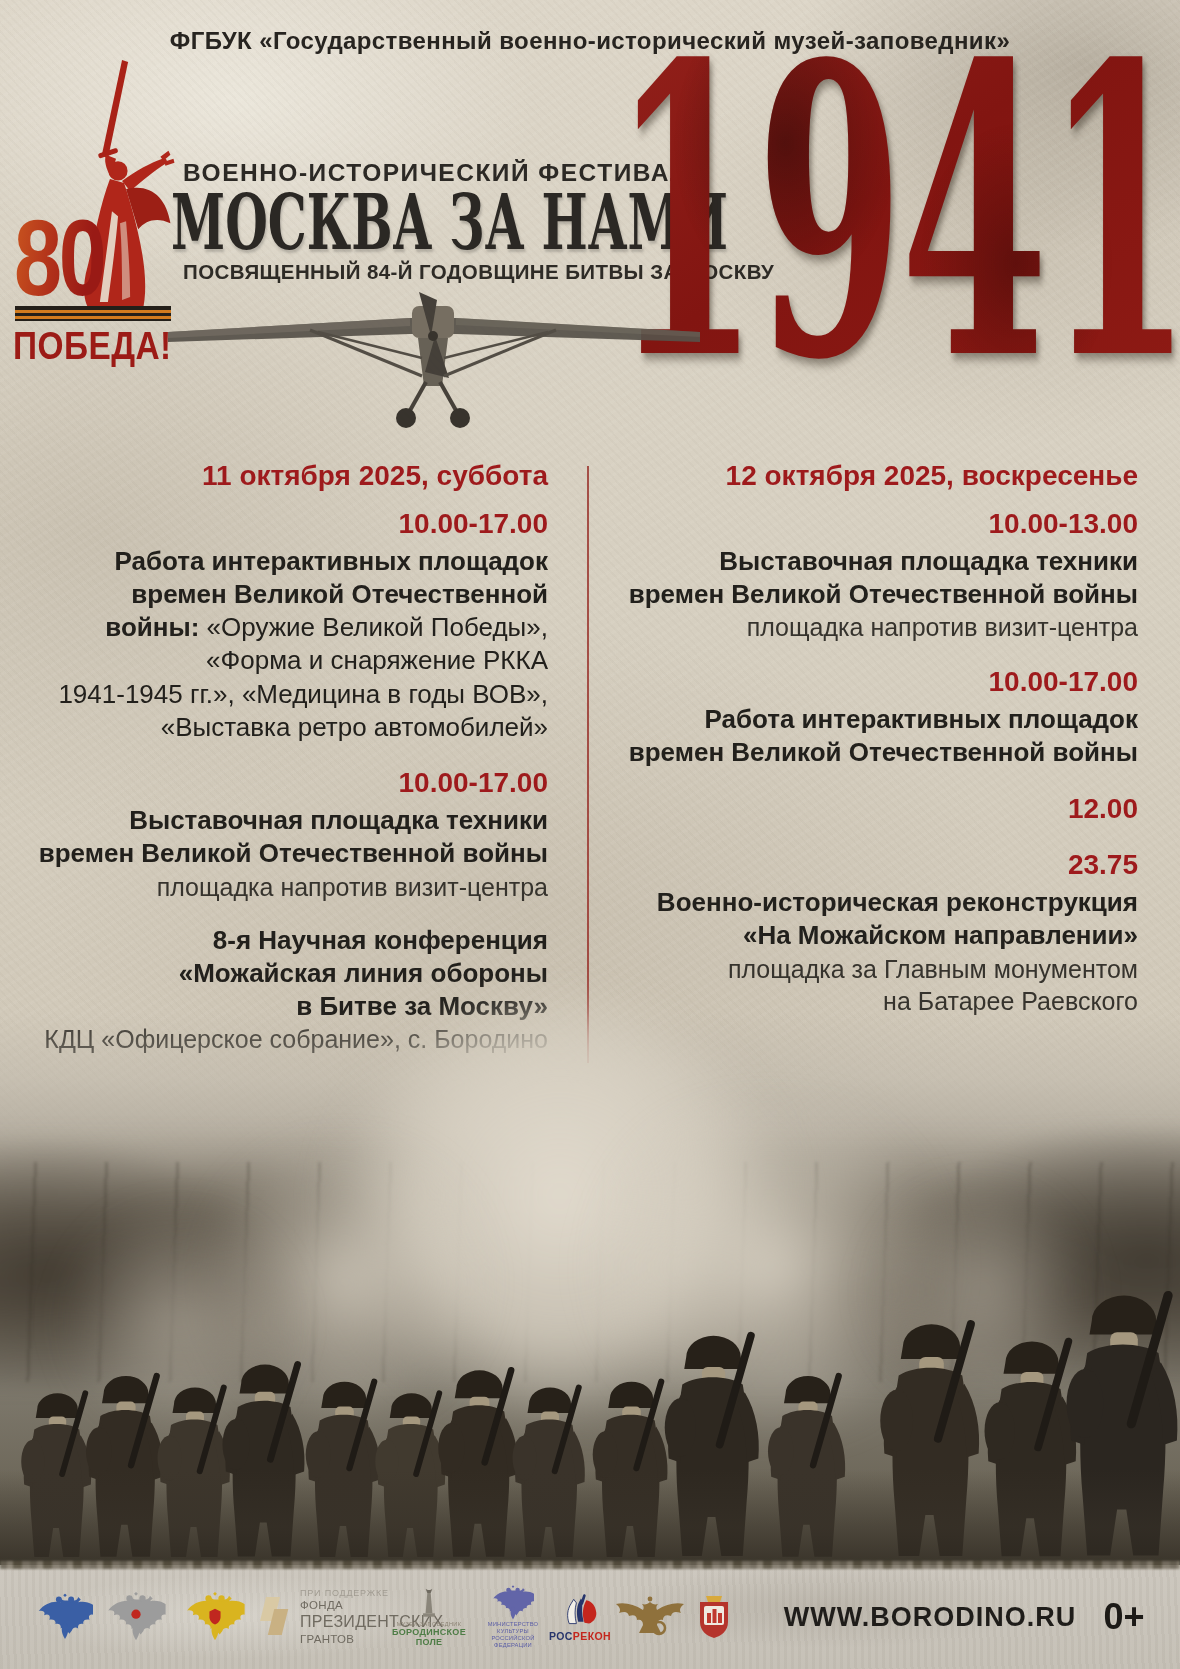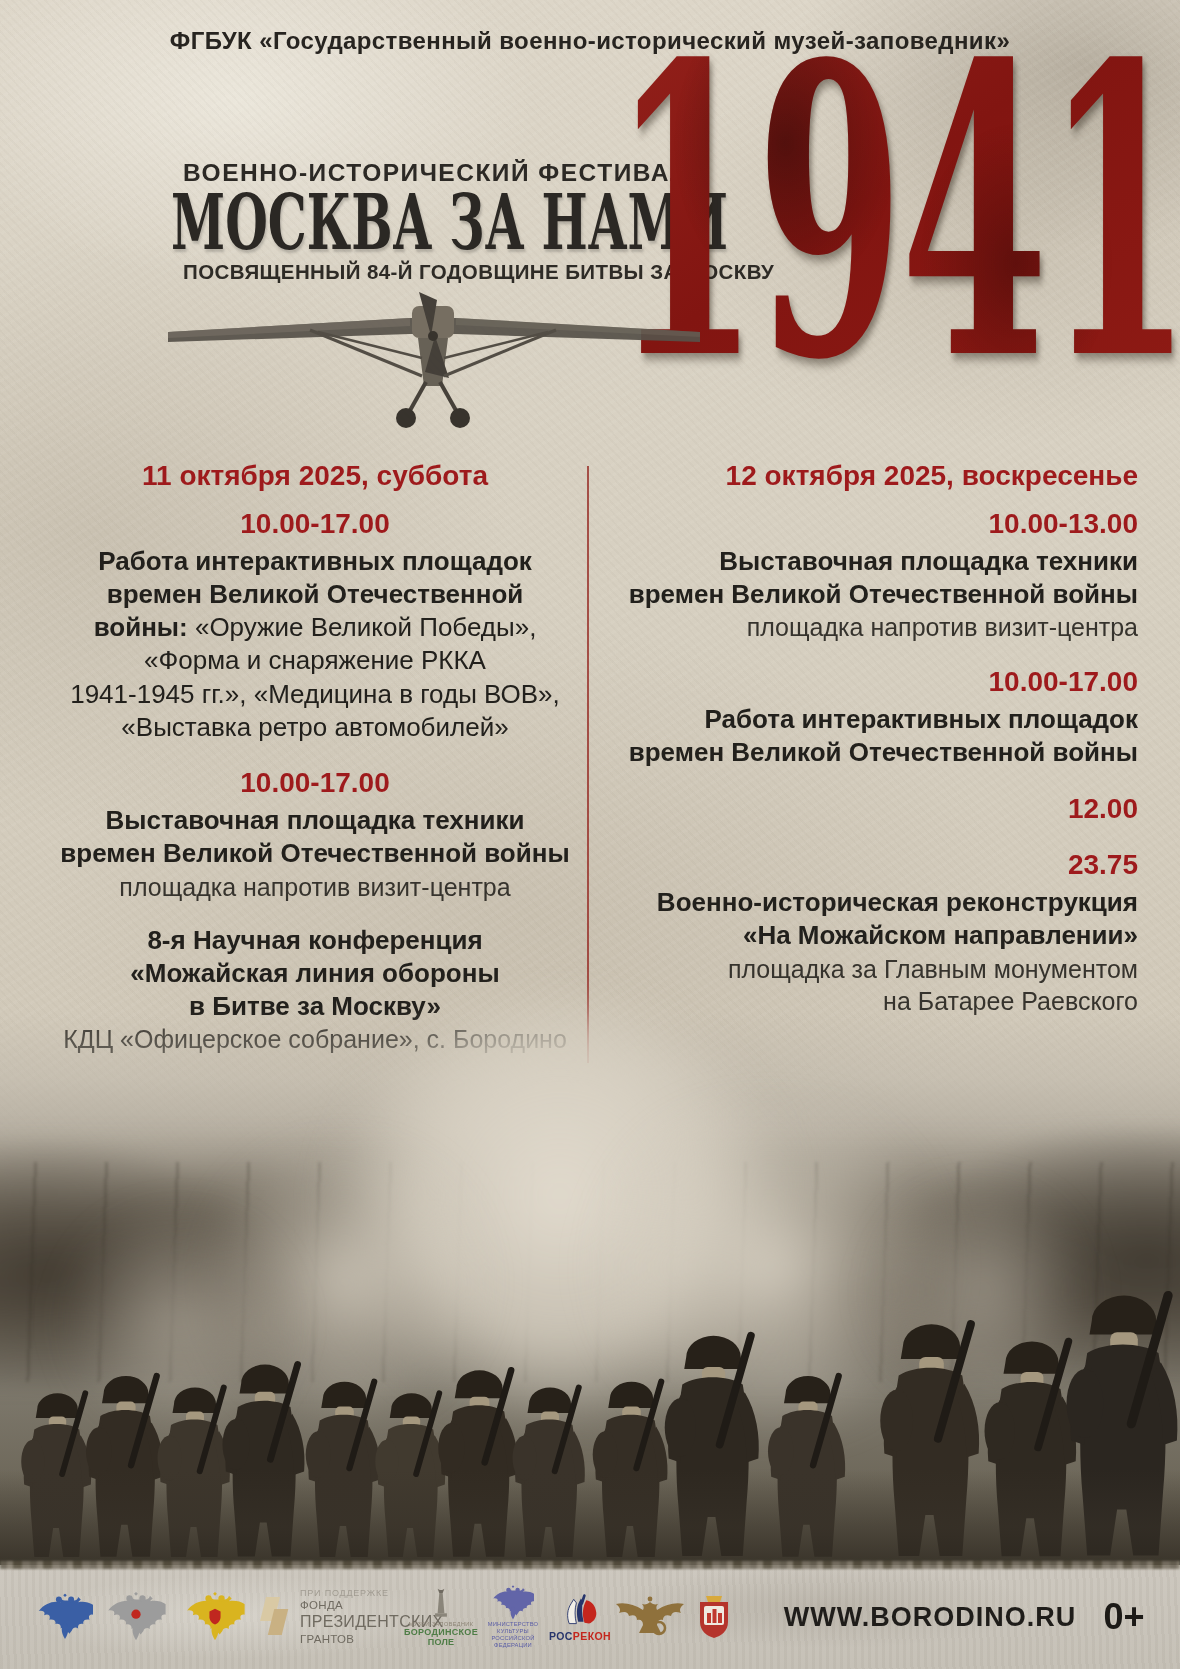--- a/index.html
+++ b/index.html
@@ -52,21 +52,21 @@
       radial-gradient(ellipse 300px 220px at 30% 30%, rgba(40,10,8,.55), transparent 70%),
       radial-gradient(ellipse 260px 200px at 70% 65%, rgba(50,8,6,.45), transparent 70%),
       linear-gradient(160deg,#92201a 0%, #821511 45%, #8e1a14 100%);
     -webkit-background-clip:text; background-clip:text; color:transparent;
     filter:drop-shadow(5px 6px 5px rgba(40,30,20,.45)); }
 
   .plane-svg{ left:160px; top:278px; width:548px; height:162px; opacity:.93; }
 
   
   .col{ line-height:1.28; }
-  .col-left{ left:54px; top:458px; width:522px; text-align:center; }
+  .col-left{ left:26px; top:458px; width:522px; text-align:right; }
   .col-right{ left:616px; top:458px; width:522px; text-align:right; }
   .day-date{ font-size:28px; font-weight:bold; color:#9e1a1c; margin-bottom:12px; }
   .event{ margin-bottom:21px; }
   .ev-time{ font-size:28px; font-weight:bold; color:#9e1a1c; margin-bottom:3px; }
   .ev-text{ font-size:26px; color:#22201c; white-space:pre-line; }
   .ev-text strong{ font-weight:bold; }
   .ev-text .reg{ font-weight:normal; }
   .ev-note{ font-size:25px; font-weight:normal; color:#36332d; white-space:pre-line; }
   .divider{ left:587px; top:466px; width:2px; height:597px; background:rgba(150,42,36,.78); }
 
@@ -138,20 +138,37 @@
         <path d="M14 34 c-6 10 -8 22 -7 34 l6 2 c0 -12 2 -22 5 -30 z"></path>
         <path d="M46 34 c6 10 8 22 7 34 l-6 2 c0 -12 -2 -22 -5 -30 z"></path>
         <ellipse cx="13" cy="52" rx="8" ry="15"></ellipse>
         <rect x="40" y="2" width="4" height="62" rx="2" transform="rotate(16 42 30)" fill="#1f1b16"></rect>
       </g>
     </defs>
   </svg>
 
   <div class="abs org-header">ФГБУК «Государственный военно-исторический музей-заповедник»</div>
 
+  <div class="abs emblem">
+    <svg class="statue-svg" viewBox="0 0 120 250">
+      <polygon points="66,0 72,2 52,98 46,94" fill="#a92217"></polygon>
+      <rect x="42" y="90" width="20" height="5" rx="2" transform="rotate(-18 52 92)" fill="#a92217"></rect>
+      <circle cx="62" cy="110" r="9.5" fill="#b0261a"></circle>
+      <path d="M55 116 C50 108 48 100 50 94 L60 98 Z" fill="#b0261a"></path>
+      <path d="M66 120 C80 110 94 102 106 98 C110 97 112 100 109 103 C98 110 86 120 74 130 Z" fill="#b0261a"></path>
+      <path d="M104 96 l8 -6 2 4 -7 6 z M108 101 l9 -3 1 4 -9 3 z" fill="#b0261a"></path>
+      <path d="M54 118 C42 150 38 182 30 212 C26 232 30 246 36 250 L86 250 C92 228 88 198 82 172 C77 150 72 134 68 122 Z" fill="#b0261a"></path>
+      <path d="M70 128 C94 122 110 136 114 162 C102 156 90 158 82 168 Z" fill="#9c1f15"></path>
+      <path d="M56 150 C52 180 48 210 44 240 L52 240 C56 210 60 180 62 155 Z" fill="#e9e2d2" opacity=".9"></path>
+      <path d="M70 160 C72 185 74 210 74 235 L66 238 C66 212 66 186 64 162 Z" fill="#e9e2d2" opacity=".55"></path>
+    </svg>
+    <div class="num-80">80</div>
+    <div class="ribbon"></div>
+    <div class="pobeda">ПОБЕДА!</div>
+  </div>
 
   <div class="abs festival-label">ВОЕННО-ИСТОРИЧЕСКИЙ ФЕСТИВАЛЬ</div>
   <div class="abs main-title">МОСКВА ЗА НАМИ</div>
   <div class="abs subtitle">ПОСВЯЩЕННЫЙ 84-Й ГОДОВЩИНЕ БИТВЫ ЗА МОСКВУ</div>
   <div class="abs year-1941">1941</div>
 
   <svg class="abs plane-svg" viewBox="0 0 548 162">
     <path d="M8 54 L250 40 L296 40 L540 54 L540 64 L296 56 L250 56 L8 64 Z" fill="#57524a"></path>
     <path d="M8 54 L250 40 L250 48 L8 60 Z" fill="#6e675c" opacity=".7"></path>
     <path d="M296 40 L540 54 L540 59 L296 47 Z" fill="#6e675c" opacity=".5"></path>
@@ -278,21 +295,21 @@
     </div>
     <div class="logo" style="left:300px; width:120px; justify-content:flex-start;">
       <div>
         <div class="grants-line1">ПРИ ПОДДЕРЖКЕ</div>
         <div class="tiny-text" style="font-size:11.5px; color:#6f6a60;">ФОНДА</div>
         <div class="tiny-text" style="font-size:16px; color:#6f6a60;">ПРЕЗИДЕНТСКИХ</div>
         <div class="tiny-text" style="font-size:11.5px; color:#6f6a60;">ГРАНТОВ</div>
       </div>
     </div>
 
-    <div class="logo" style="left:408px; width:66px;align-items:center;">
+    <div class="logo" style="left:396px; width:66px;align-items:center;">
       <div style="text-align:center;">
         <svg width="22" height="34" viewBox="0 0 26 40" style="display:block; margin:0 auto;">
           <path d="M9 2 c2 2 6 2 8 0 l-2 5 h-4 z" fill="#6f6a60"></path>
           <path d="M11 7 h4 l2 24 h-8 z" fill="#8a857a"></path>
           <rect x="6" y="31" width="14" height="4" fill="#8a857a"></rect>
         </svg>
         <div class="borodino-sub">МУЗЕЙ-ЗАПОВЕДНИК</div>
         <div class="borodino-txt">БОРОДИНСКОЕ</div>
         <div class="borodino-txt">ПОЛЕ</div>
       </div>

